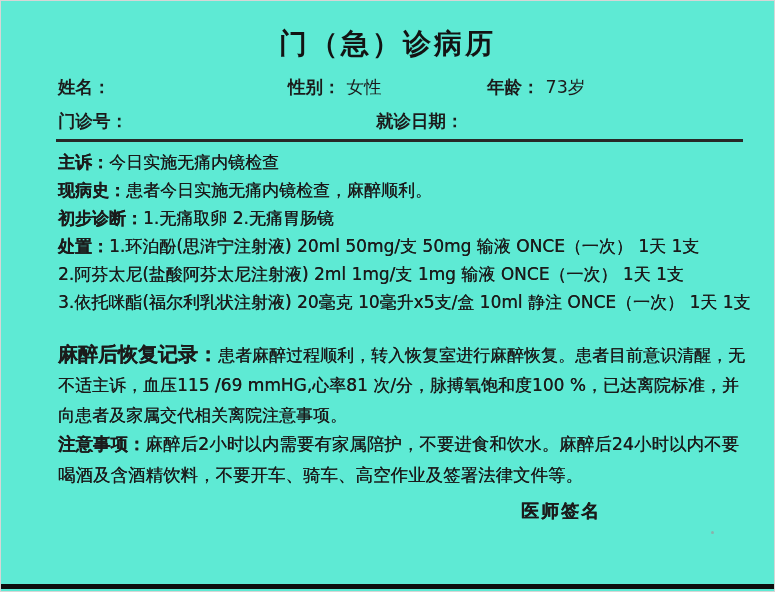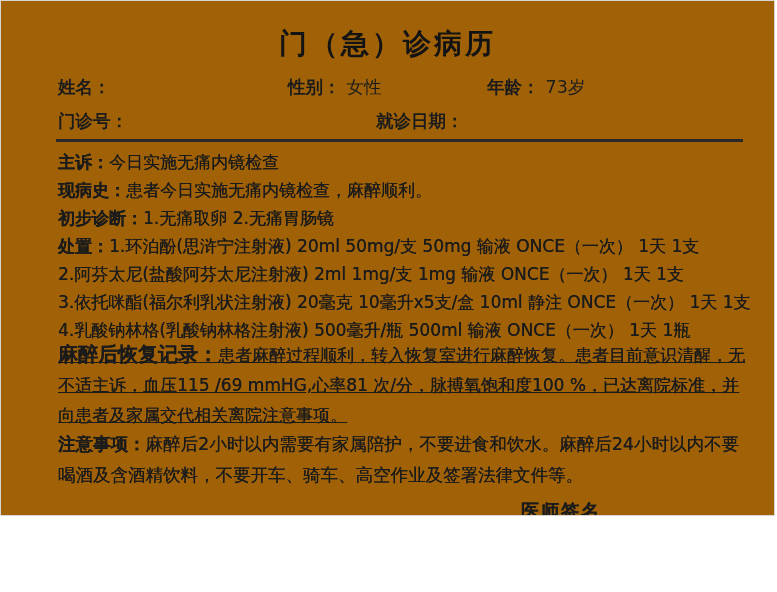--- a/index.html
+++ b/index.html
@@ -1,21 +1,21 @@
 <!DOCTYPE html>
 <html><head>
 <meta charset="utf-8">
 <style>
   html, body { margin: 0; padding: 0; background: #ffffff; }
   .page {
     position: relative;
     width: 775px;
-    height: 516px;
+    height: 592px;
     border: 1px solid #d6d6d6;
-    background: #a16207;
+    background: #5eead4;
     font-family: "DejaVu Sans", sans-serif;
     color: #1e1e1e;
     overflow: hidden;
     box-sizing: border-box;
   }
   .doc {
     position: absolute;
     inset: 0;
     filter: blur(0.3px) contrast(1.03);
   }
@@ -48,21 +48,21 @@
     font-size: 17px;
     line-height: 28px;
     text-shadow: 0.3px 0 0 currentColor;
   }
   .lbl { font-weight: 700; }
   .pos-cc  { top: 147px; }
   .pos-pi  { top: 175px; }
   .pos-dx  { top: 203px; }
   .pos-rx  { top: 231px; }
   .rx-line { height: 28px; white-space: nowrap; }
-  .pos-recovery { top: 338px; line-height: 30px; text-decoration: underline; }
+  .pos-recovery { top: 338px; line-height: 30px; }
   .big-lbl { font-weight: 700; font-size: 20px; }
   .pos-precautions { top: 428px; line-height: 31px; font-size: 17.5px; }
   .signature {
     position: absolute;
     top: 498px; left: 520px;
     font-size: 18px;
     font-weight: 700;
     letter-spacing: 2px;
     text-shadow: 0.3px 0 0 currentColor;
   }
@@ -126,23 +126,20 @@
     <div class="block pos-rx">
       <div class="rx-line">
         <span class="lbl">处置：</span><span>1.环泊酚(思浒宁注射液) 20ml 50mg/支 50mg 输液 ONCE（一次） 1天 1支</span>
       </div>
       <div class="rx-line">
         <span>2.阿芬太尼(盐酸阿芬太尼注射液) 2ml 1mg/支 1mg 输液 ONCE（一次） 1天 1支</span>
       </div>
       <div class="rx-line">
         <span>3.依托咪酯(福尔利乳状注射液) 20毫克 10毫升x5支/盒 10ml 静注 ONCE（一次） 1天 1支</span>
       </div>
-      <div class="rx-line">
-        <span>4.乳酸钠林格(乳酸钠林格注射液) 500毫升/瓶 500ml 输液 ONCE（一次） 1天 1瓶</span>
-      </div>
     </div>
 
     <div class="block pos-recovery">
       <span class="big-lbl">麻醉后恢复记录：</span><span>患者麻醉过程顺利，转入恢复室进行麻醉恢复。患者目前意识清醒，无不适主诉，血压115 /69 mmHG,心率81 次/分，脉搏氧饱和度100 %，已达离院标准，并向患者及家属交代相关离院注意事项。</span>
     </div>
 
     <div class="block pos-precautions">
       <span class="lbl">注意事项：</span><span>麻醉后2小时以内需要有家属陪护，不要进食和饮水。麻醉后24小时以内不要喝酒及含酒精饮料，不要开车、骑车、高空作业及签署法律文件等。</span>
     </div>
 

